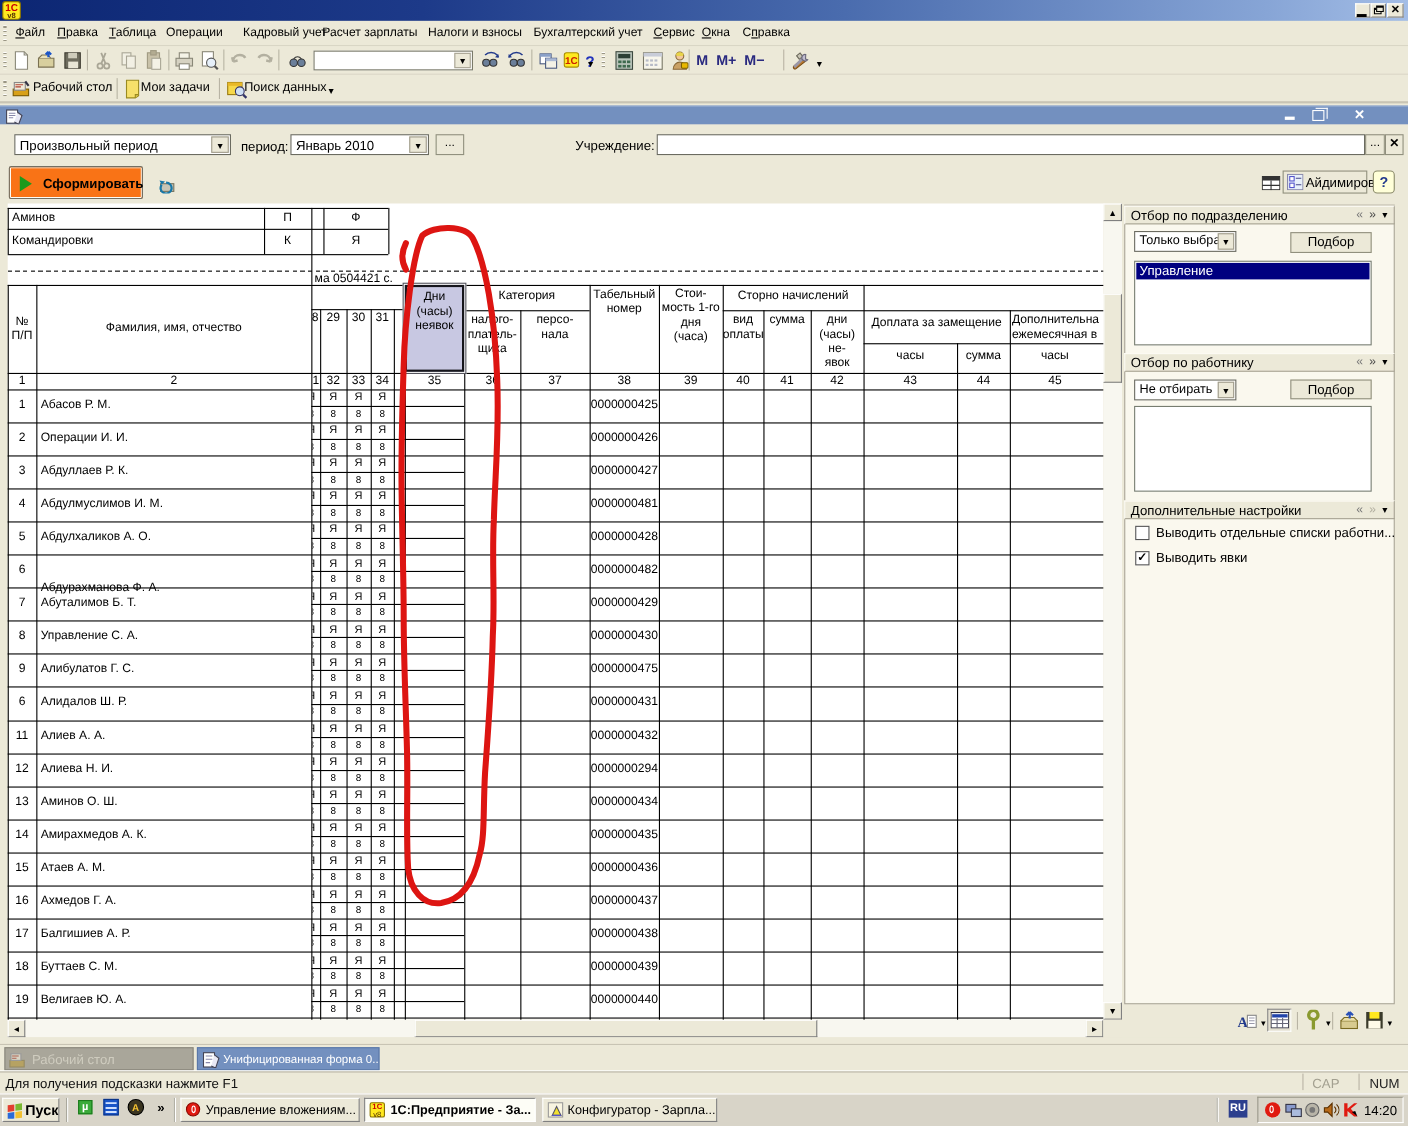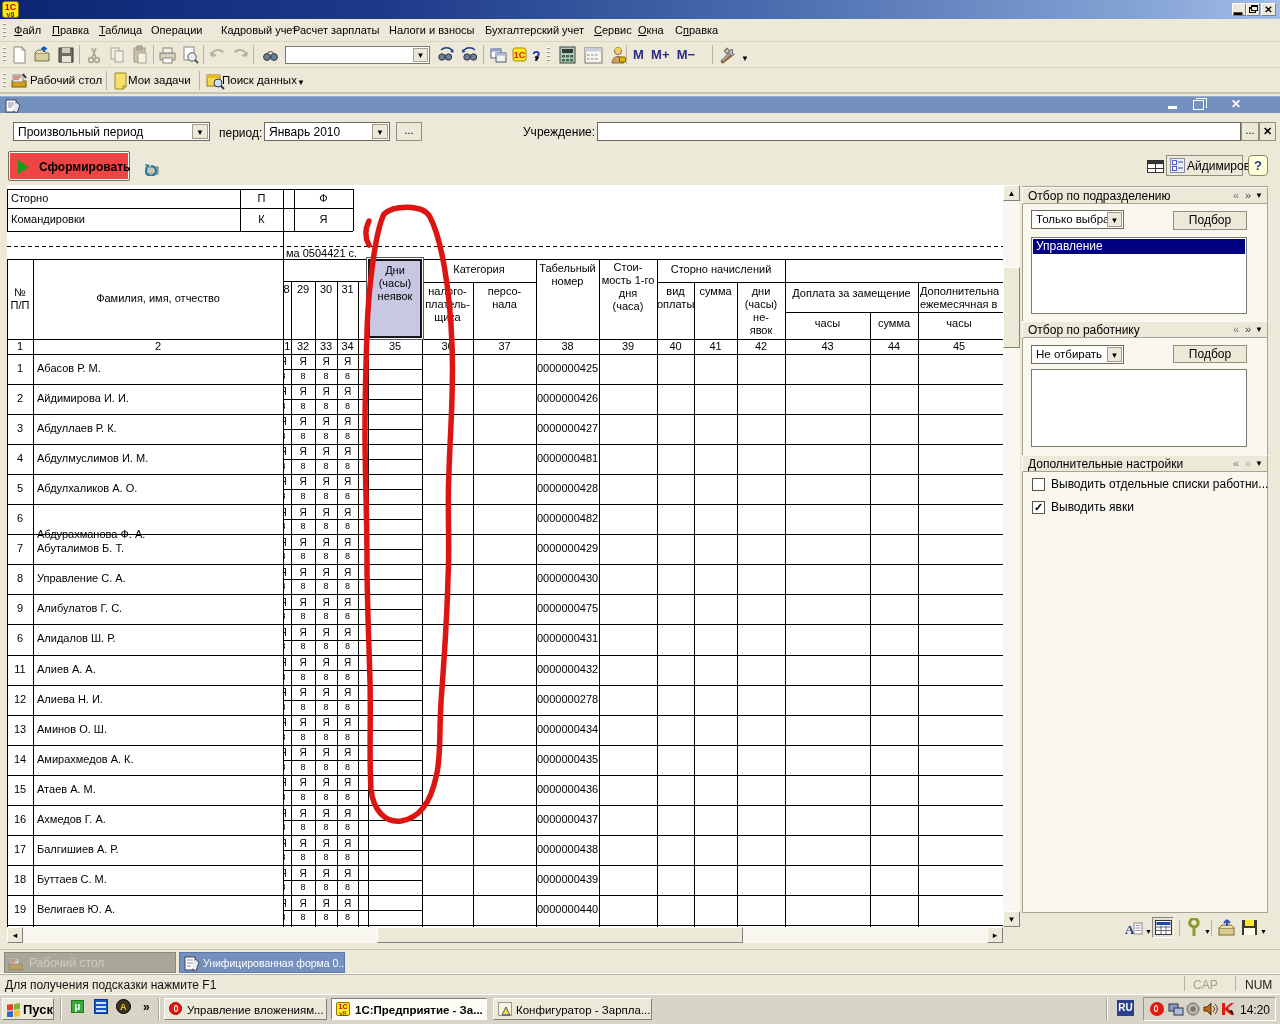--- a/index.html
+++ b/index.html
@@ -221,21 +221,21 @@
 <div class="abs" style="left:219px;top:126px;font-size:12px">период:</div>
 <div class="abs" style="left:264px;top:122px;width:126px;height:19px;background:#fff;border:1px solid #6b6b60">
  <div class="abs" style="left:4px;top:2px;font-size:12px;white-space:nowrap">Январь 2010</div>
  <div class="abs" style="right:1px;top:1px;width:16px;height:15px;background:#ece9d8;border:1px solid #a09c8c;text-align:center;font-size:8px;line-height:15px">▼</div>
 </div>
 <div class="flatb" style="left:396px;top:122px;width:26px;height:19px;text-align:center;font-size:11px;line-height:14px">...</div>
 <div class="abs" style="left:523px;top:125px;font-size:12px">Учреждение:</div>
 <div class="abs" style="left:597px;top:122px;width:644px;height:19px;background:#fff;border:1px solid #6b6b60"></div>
 <div class="flatb" style="left:1241px;top:122px;width:18px;height:19px;text-align:center;font-size:11px;line-height:15px">...</div>
 <div class="flatb" style="left:1259px;top:122px;width:17px;height:19px;text-align:center;font-size:11px;line-height:17px;font-weight:bold">✕</div>
-<div class="abs" style="left:8px;top:151px;width:122px;height:30px;background:#ef4444;border:1px solid #736f63;box-shadow:0 0 0 1px #fdfcf5 inset;border-radius:2px">
+<div class="abs" style="left:8px;top:151px;width:122px;height:30px;background:#f97316;border:1px solid #736f63;box-shadow:0 0 0 1px #fdfcf5 inset;border-radius:2px">
  <div class="abs" style="left:9px;top:8px;width:0;height:0;border-left:11px solid #1c9a1c;border-top:7px solid transparent;border-bottom:7px solid transparent"></div>
  <div class="abs" style="left:30px;top:8px;font-size:12px;font-weight:bold">Сформировать</div>
 </div>
 <svg class="abs" style="left:141px;top:158px" width="20" height="18">
     <rect x="5" y="9" width="12" height="7" fill="#c8c5b5" stroke="#77745f"></rect>
     <path d="M10 8a5 5 0 1 1-4 2" fill="none" stroke="#1878a8" stroke-width="2"></path>
     <path d="M4 6l2 4 3-3z" fill="#1878a8"></path>
   </svg>
 <svg class="abs" style="left:1147px;top:160px" width="17" height="13">
     <rect x="0.5" y="0.5" width="16" height="12" fill="#fff" stroke="#333"></rect>
@@ -264,21 +264,21 @@
 <div class="abs" style="left:1003px;top:927px;width:17px;height:16px;background:#ece9d8"></div>
 <div class="abs" style="left:0;top:0">
     <i class="hl" style="left:7px;top:189px;width:346px"></i>
     <i class="hl" style="left:7px;top:208px;width:346px"></i>
     <i class="hl" style="left:7px;top:231px;width:346px"></i>
     <i class="vl" style="left:7px;top:189px;height:42px"></i>
     <i class="vl" style="left:240px;top:189px;height:42px"></i>
     <i class="vl" style="left:283px;top:189px;height:42px"></i>
     <i class="vl" style="left:294px;top:189px;height:42px"></i>
     <i class="vl" style="left:353px;top:189px;height:42px"></i>
-    <div class="txl" style="left:11px;top:191.5px;width:229px;height:16.5px">Сторно</div>
+    <div class="txl" style="left:11px;top:191.5px;width:229px;height:16.5px">Аминов</div>
     <div class="txc" style="left:240px;top:191.5px;width:43px;height:16.5px">П</div>
     <div class="txc" style="left:294px;top:191.5px;width:59px;height:16.5px">Ф</div>
     <div class="txl" style="left:11px;top:213px;width:229px;height:18px">Командировки</div>
     <div class="txc" style="left:240px;top:213px;width:43px;height:18px">К</div>
     <div class="txc" style="left:294px;top:213px;width:59px;height:18px">Я</div>
     <i class="vl" style="left:283px;top:231px;height:28px"></i>
     <i class="dash" style="left:7px;top:246px;width:996px"></i>
     <div class="txl" style="left:286px;top:247px;width:94px;height:12px">ма 0504421 с.</div>
     <i class="hl" style="left:7px;top:259px;width:996px"></i>
     <i class="hl" style="left:283px;top:280.5px;width:85px"></i>
@@ -358,21 +358,21 @@
     </div>
     <div class="txc" style="left:291px;top:355.0px;width:24px;height:13.6px;font-size:10px;line-height:13px">Я</div>
     <div class="txc" style="left:291px;top:369.55px;width:24px;height:14.1px;font-size:9px;line-height:12px">8</div>
     <div class="txc" style="left:315px;top:355.0px;width:22px;height:13.6px;font-size:10px;line-height:13px">Я</div>
     <div class="txc" style="left:315px;top:369.55px;width:22px;height:14.1px;font-size:9px;line-height:12px">8</div>
     <div class="txc" style="left:337px;top:355.0px;width:21px;height:13.6px;font-size:10px;line-height:13px">Я</div>
     <div class="txc" style="left:337px;top:369.55px;width:21px;height:14.1px;font-size:9px;line-height:12px">8</div>
     <i class="hl" style="left:7px;top:413.7px;width:996px"></i>
     <i class="hl" style="left:283px;top:398.7px;width:139px"></i>
     <div class="txc" style="left:7px;top:391.6px;width:26px;height:14.0px">2</div>
-    <div class="txl" style="left:37px;top:391.6px;width:246px;height:14.0px">Айдимирова И. И.</div>
+    <div class="txl" style="left:37px;top:391.6px;width:246px;height:14.0px">Операции И. И.</div>
     <div class="txl" style="left:537px;top:391.6px;width:62px;height:14.0px">0000000426</div>
     <div class="abs" style="left:283.5px;top:385.1px;width:7px;height:15.05px;overflow:hidden">
       <div class="txc" style="left:-8px;top:0;width:15px;font-size:10px;line-height:13px">Я</div>
     </div>
     <div class="abs" style="left:283.5px;top:399.65000000000003px;width:7px;height:14.05px;overflow:hidden">
       <div class="txc" style="left:-8px;top:0;width:15px;font-size:9px;line-height:12px">8</div>
     </div>
     <div class="txc" style="left:291px;top:385.1px;width:24px;height:13.6px;font-size:10px;line-height:13px">Я</div>
     <div class="txc" style="left:291px;top:399.65000000000003px;width:24px;height:14.1px;font-size:9px;line-height:12px">8</div>
     <div class="txc" style="left:315px;top:385.1px;width:22px;height:13.6px;font-size:10px;line-height:13px">Я</div>
@@ -529,21 +529,21 @@
     <div class="txc" style="left:291px;top:656.0px;width:24px;height:13.5px;font-size:10px;line-height:13px">Я</div>
     <div class="txc" style="left:291px;top:670.55px;width:24px;height:14.1px;font-size:9px;line-height:12px">8</div>
     <div class="txc" style="left:315px;top:656.0px;width:22px;height:13.5px;font-size:10px;line-height:13px">Я</div>
     <div class="txc" style="left:315px;top:670.55px;width:22px;height:14.1px;font-size:9px;line-height:12px">8</div>
     <div class="txc" style="left:337px;top:656.0px;width:21px;height:13.5px;font-size:10px;line-height:13px">Я</div>
     <div class="txc" style="left:337px;top:670.55px;width:21px;height:14.1px;font-size:9px;line-height:12px">8</div>
     <i class="hl" style="left:7px;top:714.7px;width:996px"></i>
     <i class="hl" style="left:283px;top:699.6px;width:139px"></i>
     <div class="txc" style="left:7px;top:692.6px;width:26px;height:14.0px">12</div>
     <div class="txl" style="left:37px;top:692.6px;width:246px;height:14.0px">Алиева Н. И.</div>
-    <div class="txl" style="left:537px;top:692.6px;width:62px;height:14.0px">0000000278</div>
+    <div class="txl" style="left:537px;top:692.6px;width:62px;height:14.0px">0000000294</div>
     <div class="abs" style="left:283.5px;top:686.1px;width:7px;height:15.05px;overflow:hidden">
       <div class="txc" style="left:-8px;top:0;width:15px;font-size:10px;line-height:13px">Я</div>
     </div>
     <div class="abs" style="left:283.5px;top:700.65px;width:7px;height:14.05px;overflow:hidden">
       <div class="txc" style="left:-8px;top:0;width:15px;font-size:9px;line-height:12px">8</div>
     </div>
     <div class="txc" style="left:291px;top:686.1px;width:24px;height:13.5px;font-size:10px;line-height:13px">Я</div>
     <div class="txc" style="left:291px;top:700.65px;width:24px;height:14.1px;font-size:9px;line-height:12px">8</div>
     <div class="txc" style="left:315px;top:686.1px;width:22px;height:13.5px;font-size:10px;line-height:13px">Я</div>
     <div class="txc" style="left:315px;top:700.65px;width:22px;height:14.1px;font-size:9px;line-height:12px">8</div>

